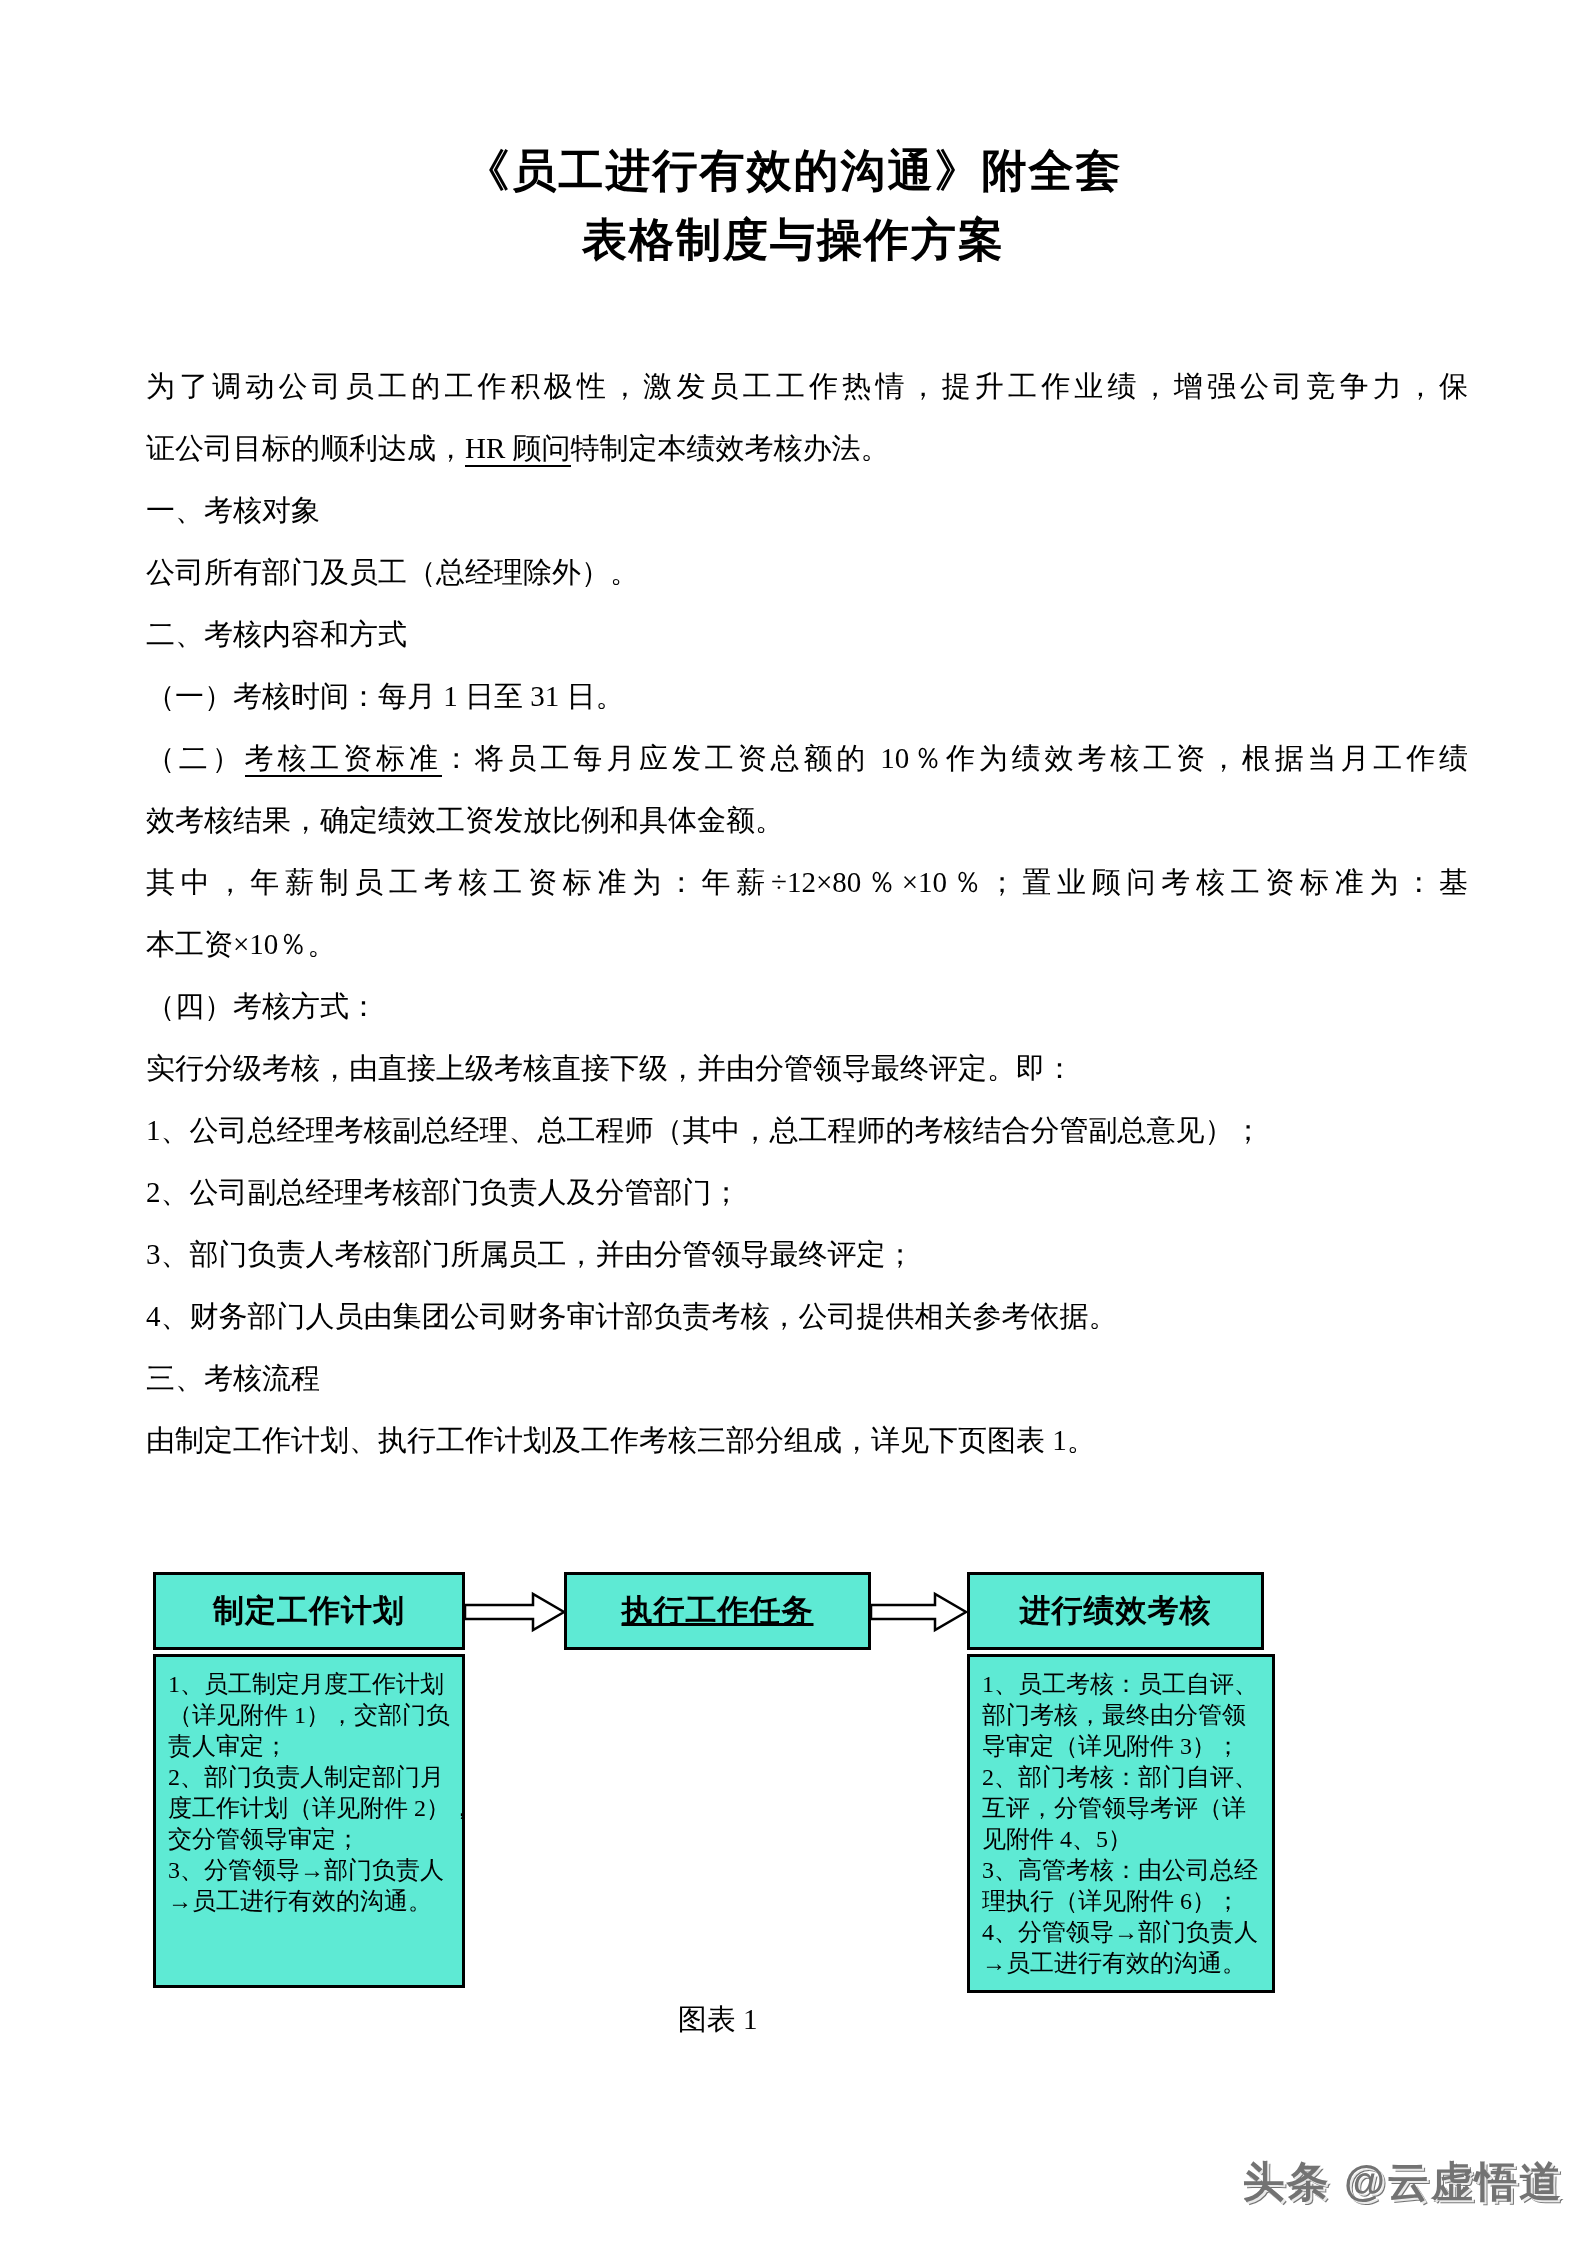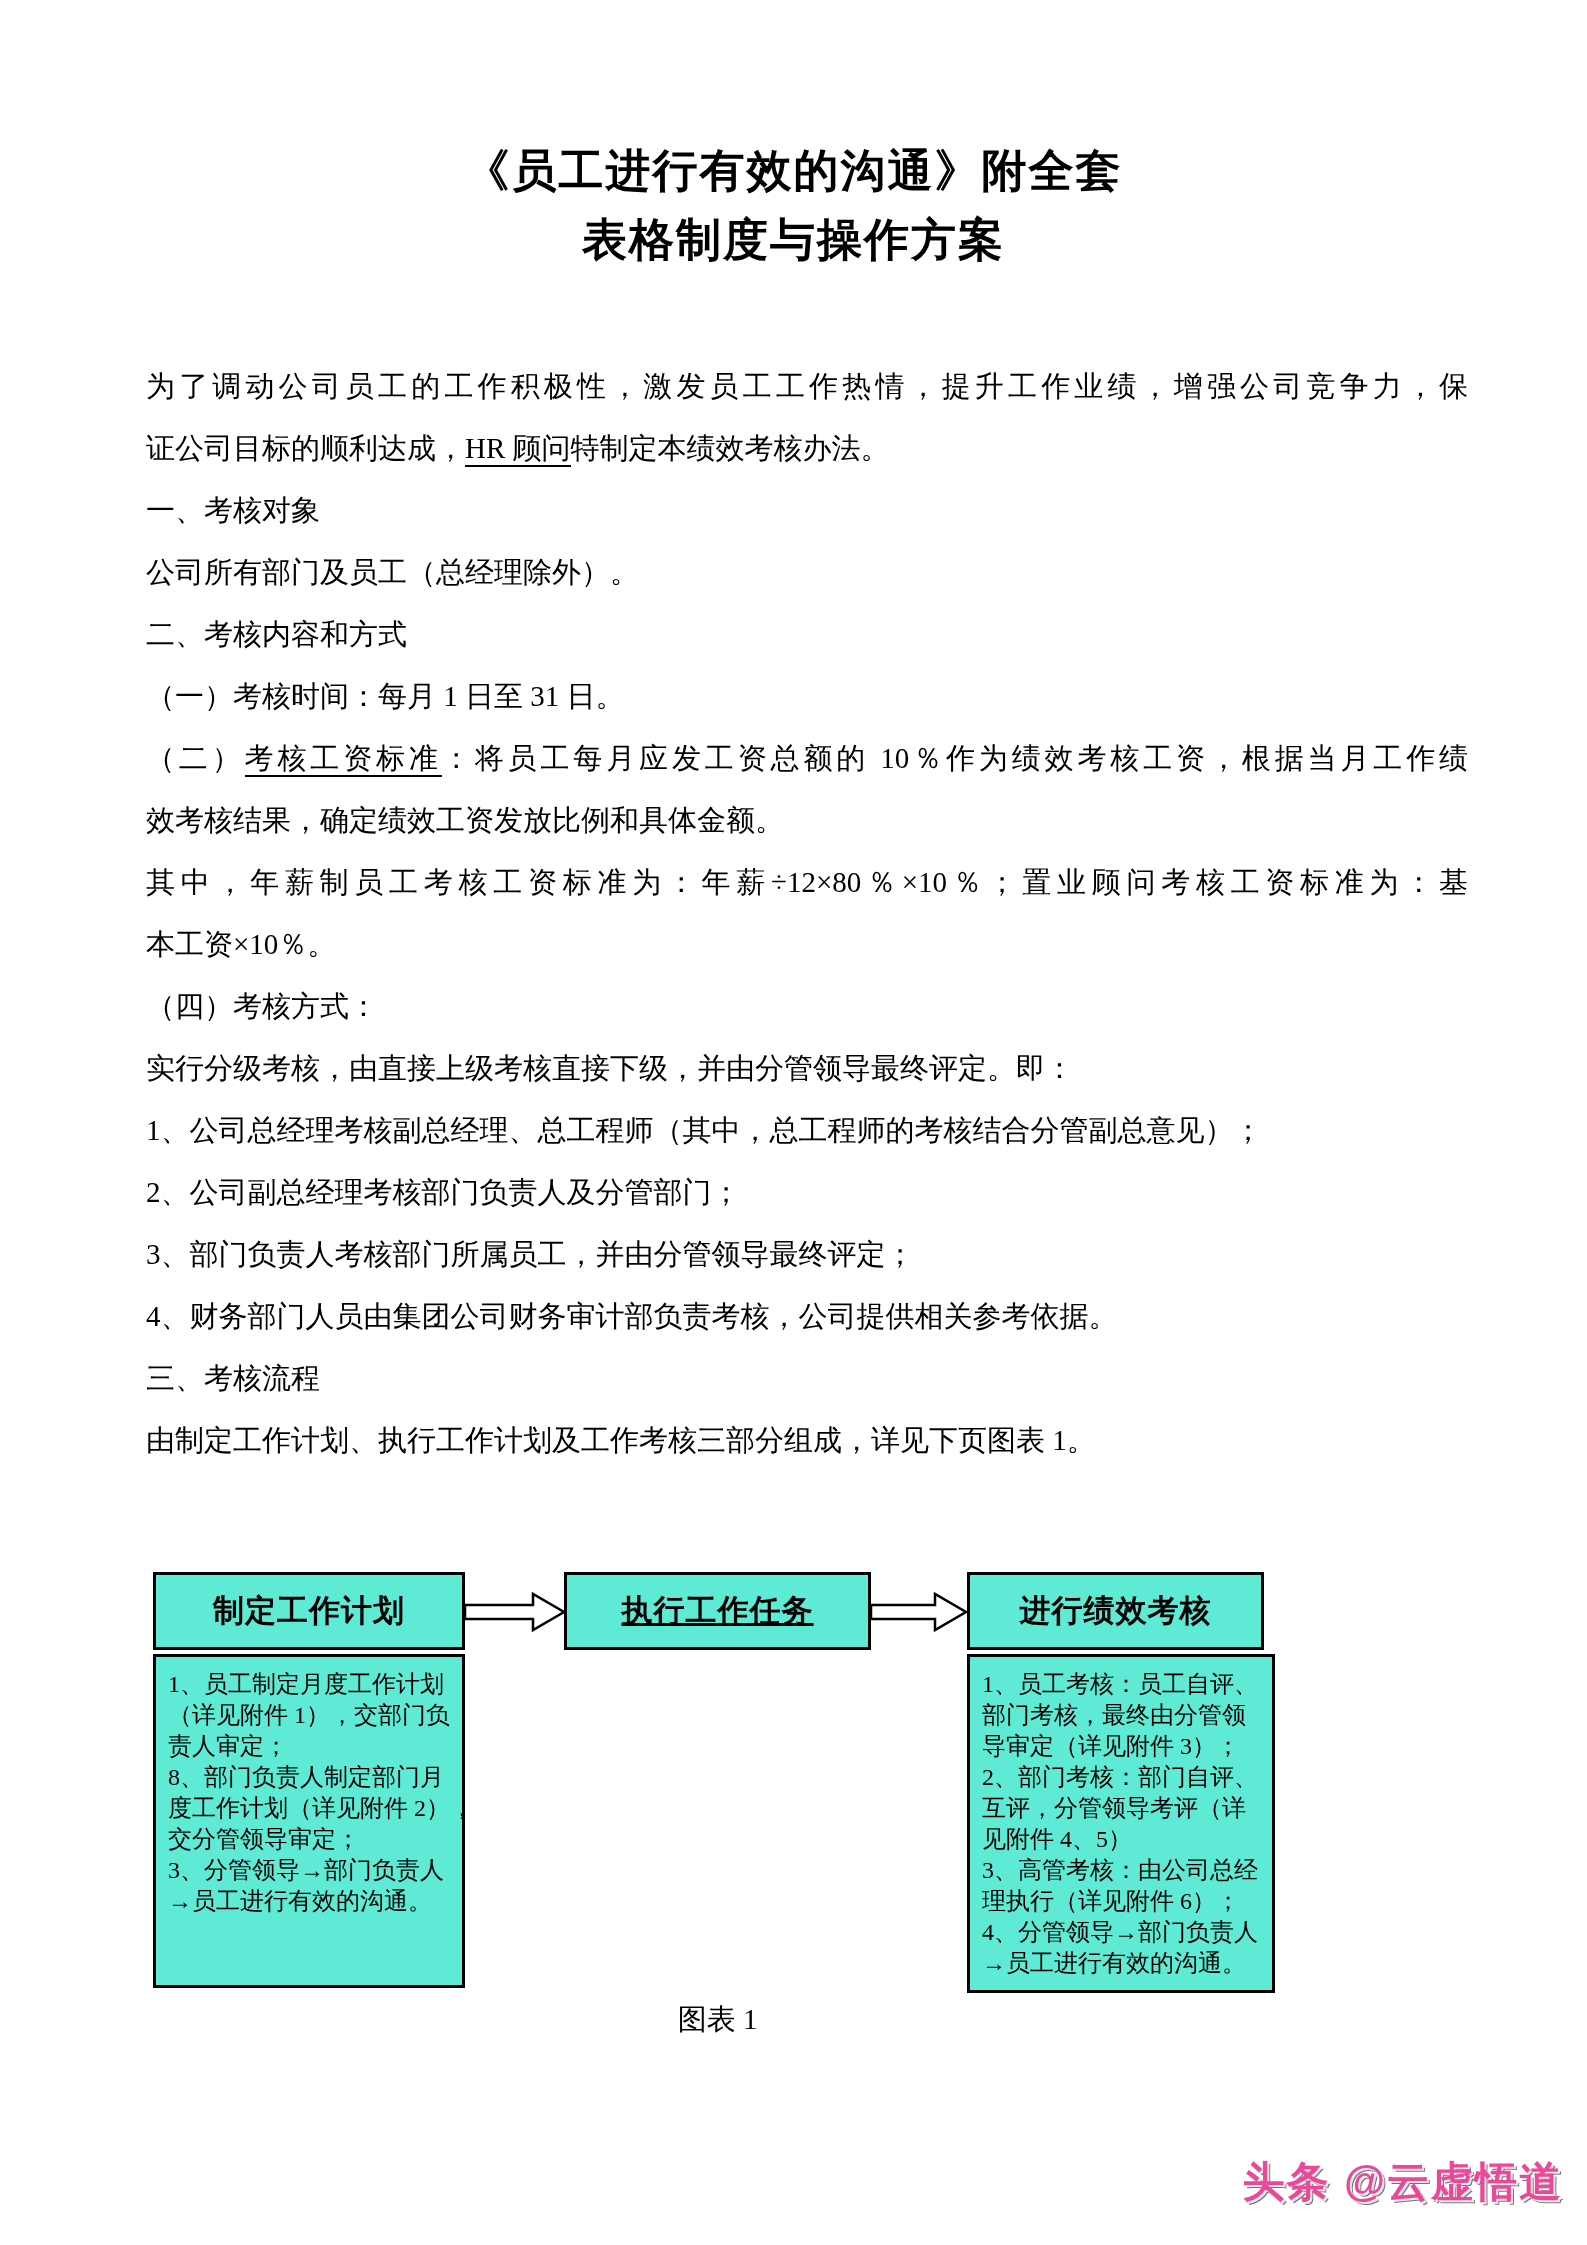--- a/index.html
+++ b/index.html
@@ -58,21 +58,21 @@
 
   .figure-caption {
     position:absolute; left:560px; top:2000px; width:315px;
     text-align:center; font-size:29px;
   }
 
   .watermark {
     position:absolute; right:24px; top:2154px;
     font-family:"Liberation Sans","DejaVu Sans",sans-serif;
     font-weight:bold; font-size:42px; letter-spacing:2px;
-    color:#ec4899;
+    color:#737373;
     text-shadow:2px 2px 0 rgba(255,255,255,0.85), 3px 3px 0 rgba(0,0,0,0.55);
   }
 </style>
 </head>
 <body>
 
 <div class="page">
 
   <div class="doc-title">
     <div>《员工进行有效的沟通》附全套</div>
@@ -98,21 +98,21 @@
       <div class="line"><span>4、财务部门人员由集团公司财务审计部负责考核，公司提供相关参考依据。</span></div>
       <div class="line"><span>三、考核流程</span></div>
       <div class="line"><span>由制定工作计划、执行工作计划及工作考核三部分组成，详见下页图表 1。</span></div>
     </div>
 
   <div class="flow-box flow-header" style="left:153px; top:1572px; width:312px; height:78px;">制定工作计划</div>
   <div class="flow-box flow-detail" style="left:153px; top:1654px; width:312px; height:334px;">
       <div class="detail-line">1、员工制定月度工作计划</div>
       <div class="detail-line">（详见附件 1），交部门负</div>
       <div class="detail-line">责人审定；</div>
-      <div class="detail-line">8、部门负责人制定部门月</div>
+      <div class="detail-line">2、部门负责人制定部门月</div>
       <div class="detail-line">度工作计划（详见附件 2），</div>
       <div class="detail-line">交分管领导审定；</div>
       <div class="detail-line">3、分管领导→部门负责人</div>
       <div class="detail-line">→员工进行有效的沟通。</div>
     </div>
 
   <svg class="flow-arrow" style="left:463px; top:1590px;" width="105" height="44" viewBox="0 0 105 44">
     <polygon points="2,15 70,15 70,4 101,22 70,40 70,29 2,29" fill="#ffffff" stroke="#000000" stroke-width="2.5"></polygon>
   </svg>
 

